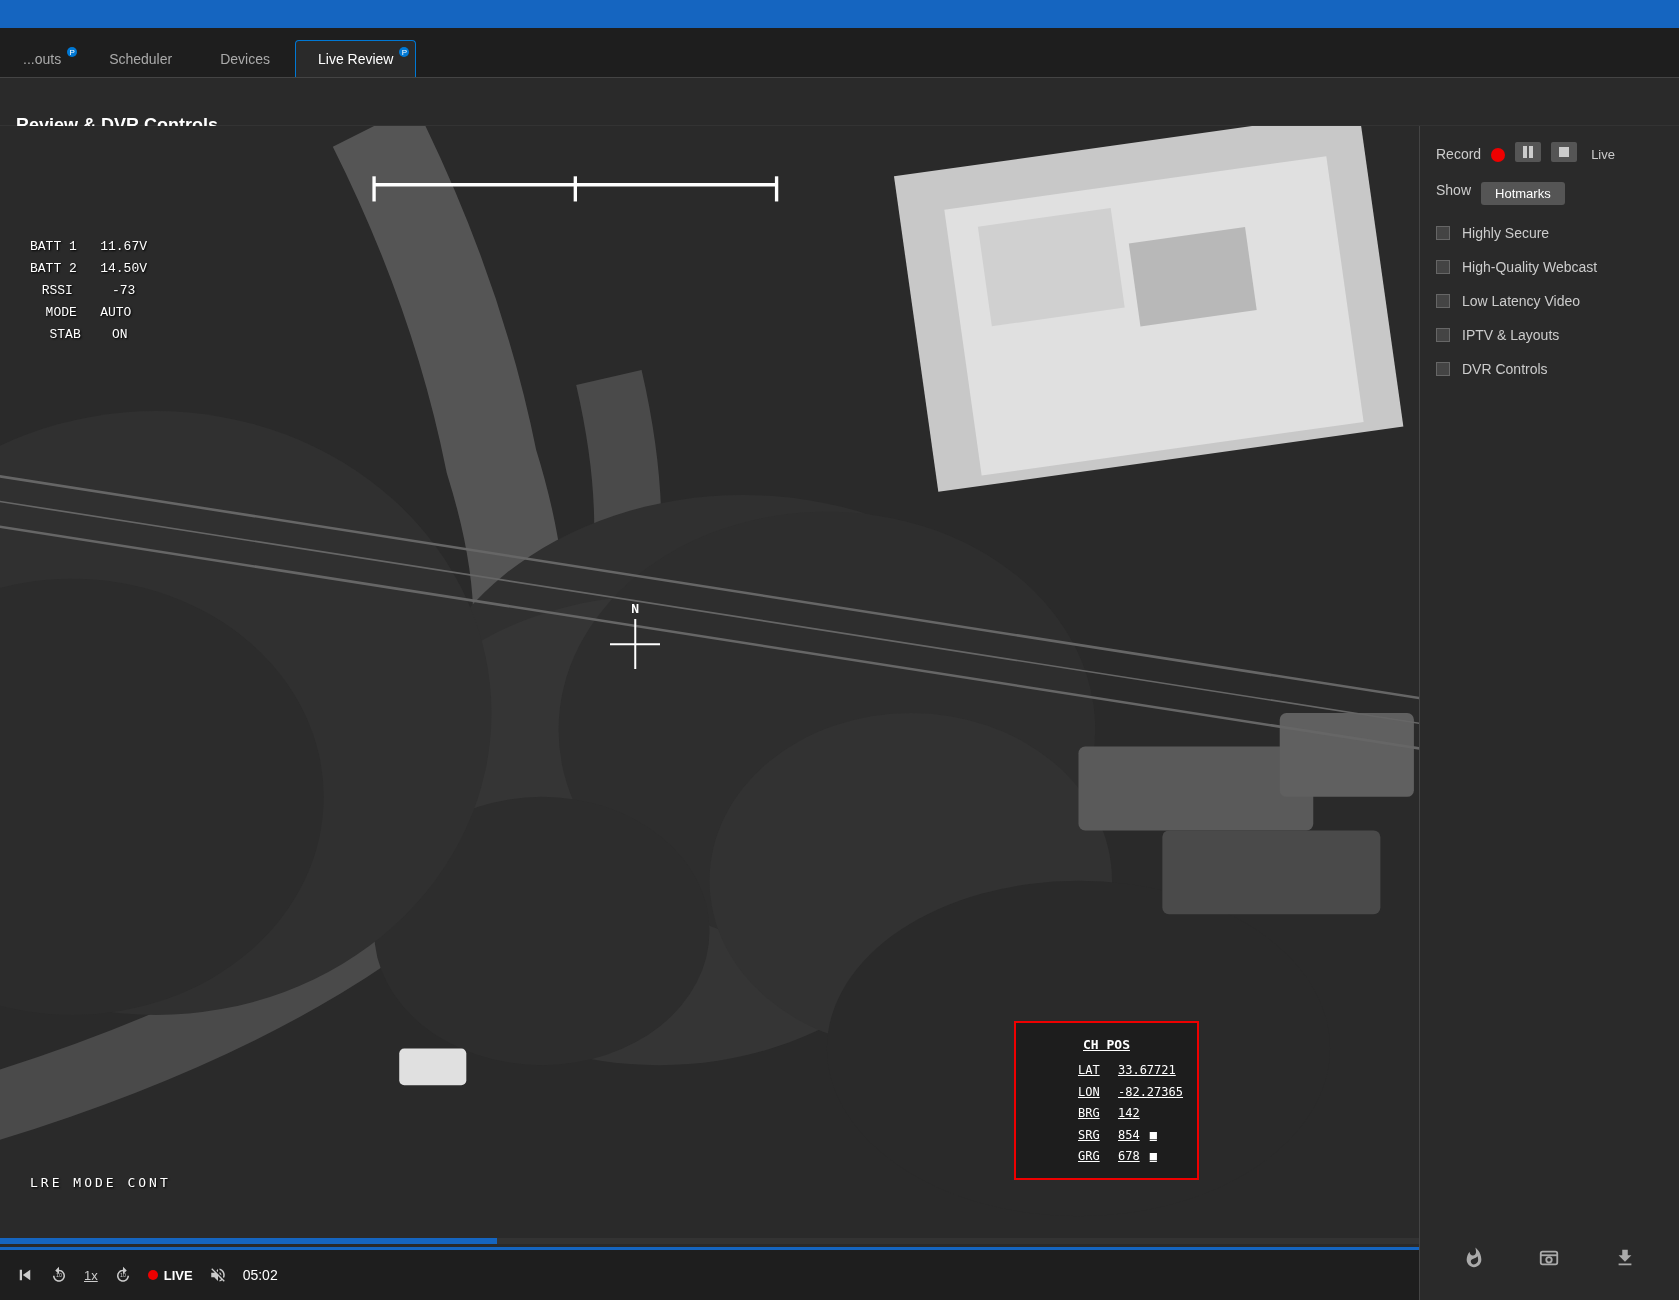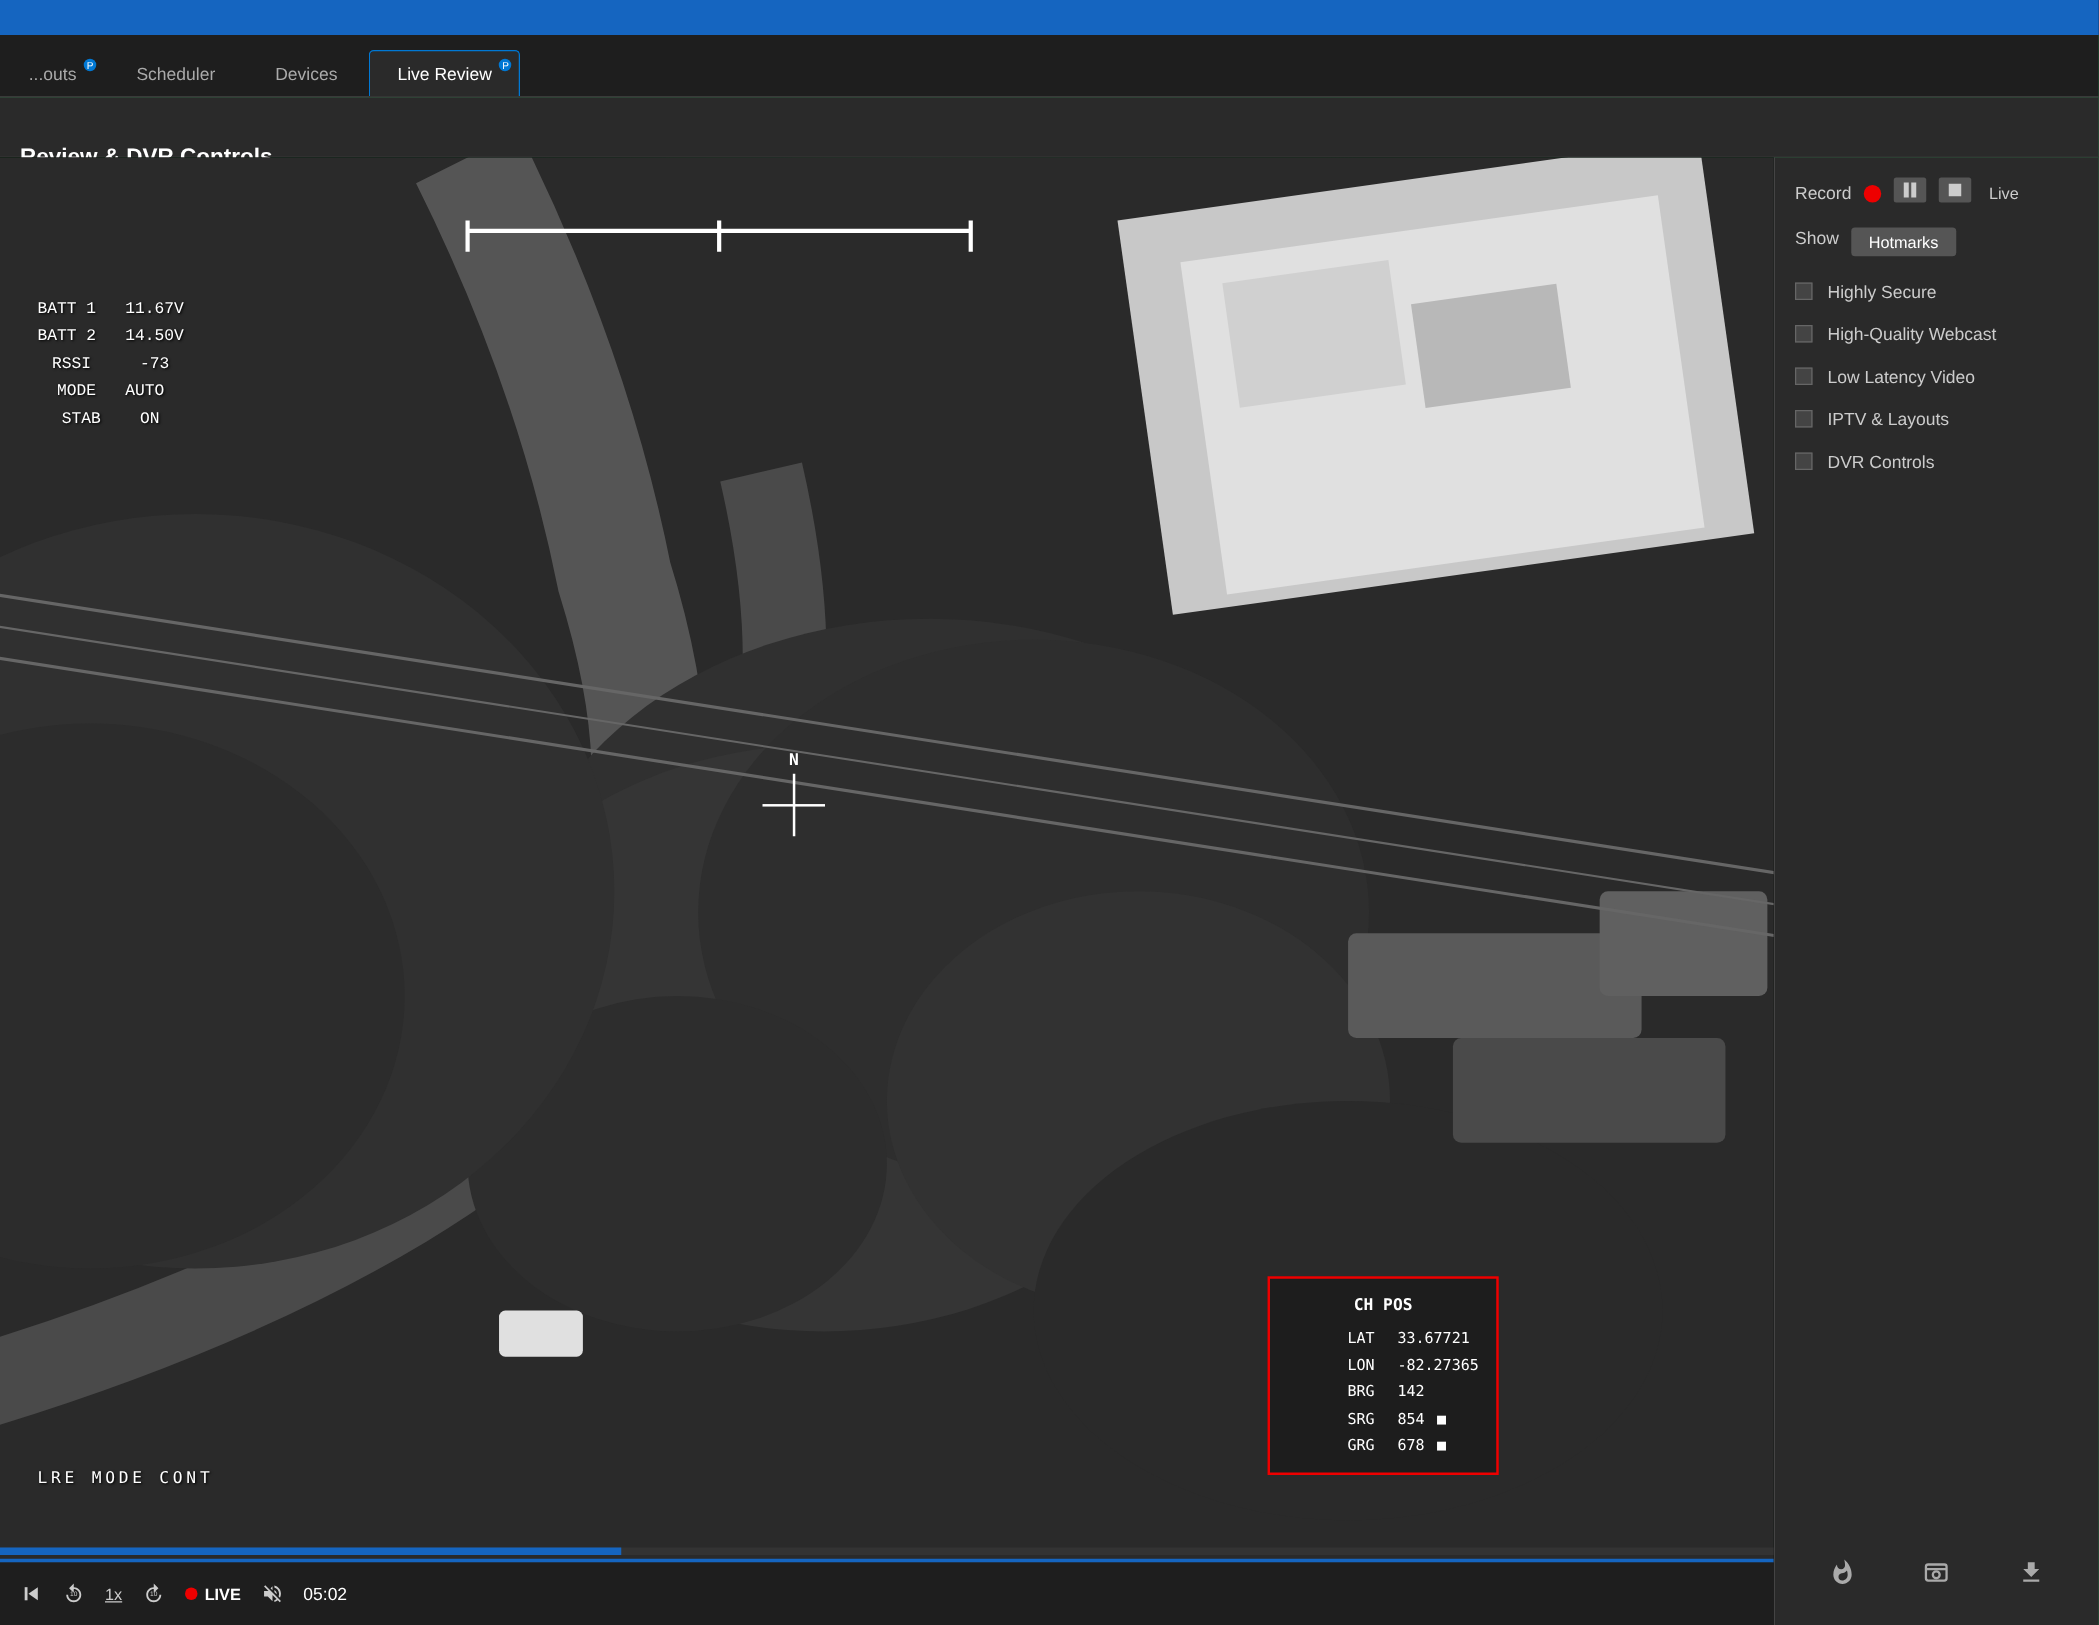--- a/index.html
+++ b/index.html
@@ -22,21 +22,21 @@
       background: #1565c0;
     }
 
     
     .app-container {
       position: absolute;
       top: 28px;
       left: 0;
       right: 0;
       bottom: 0;
-      background: #22c55e;
+      background: #f9a8d4;
     }
 
     
     .tab-bar {
       height: 50px;
       background: #1e1e1e;
       display: flex;
       align-items: flex-end;
       padding-left: 0;
       border-bottom: 1px solid #444;
@@ -158,20 +158,21 @@
       position: absolute;
       bottom: 120px;
       right: 220px;
       border: 2px solid #e00;
       padding: 10px 14px;
       color: white;
       font-family: monospace;
       font-size: 12px;
       line-height: 1.8;
       background: rgba(0,0,0,0.3);
+      text-decoration: underline;
     }
 
     .coord-box .coord-title {
       font-size: 13px;
       font-weight: bold;
       text-align: center;
       margin-bottom: 4px;
     }
 
     .coord-row {

